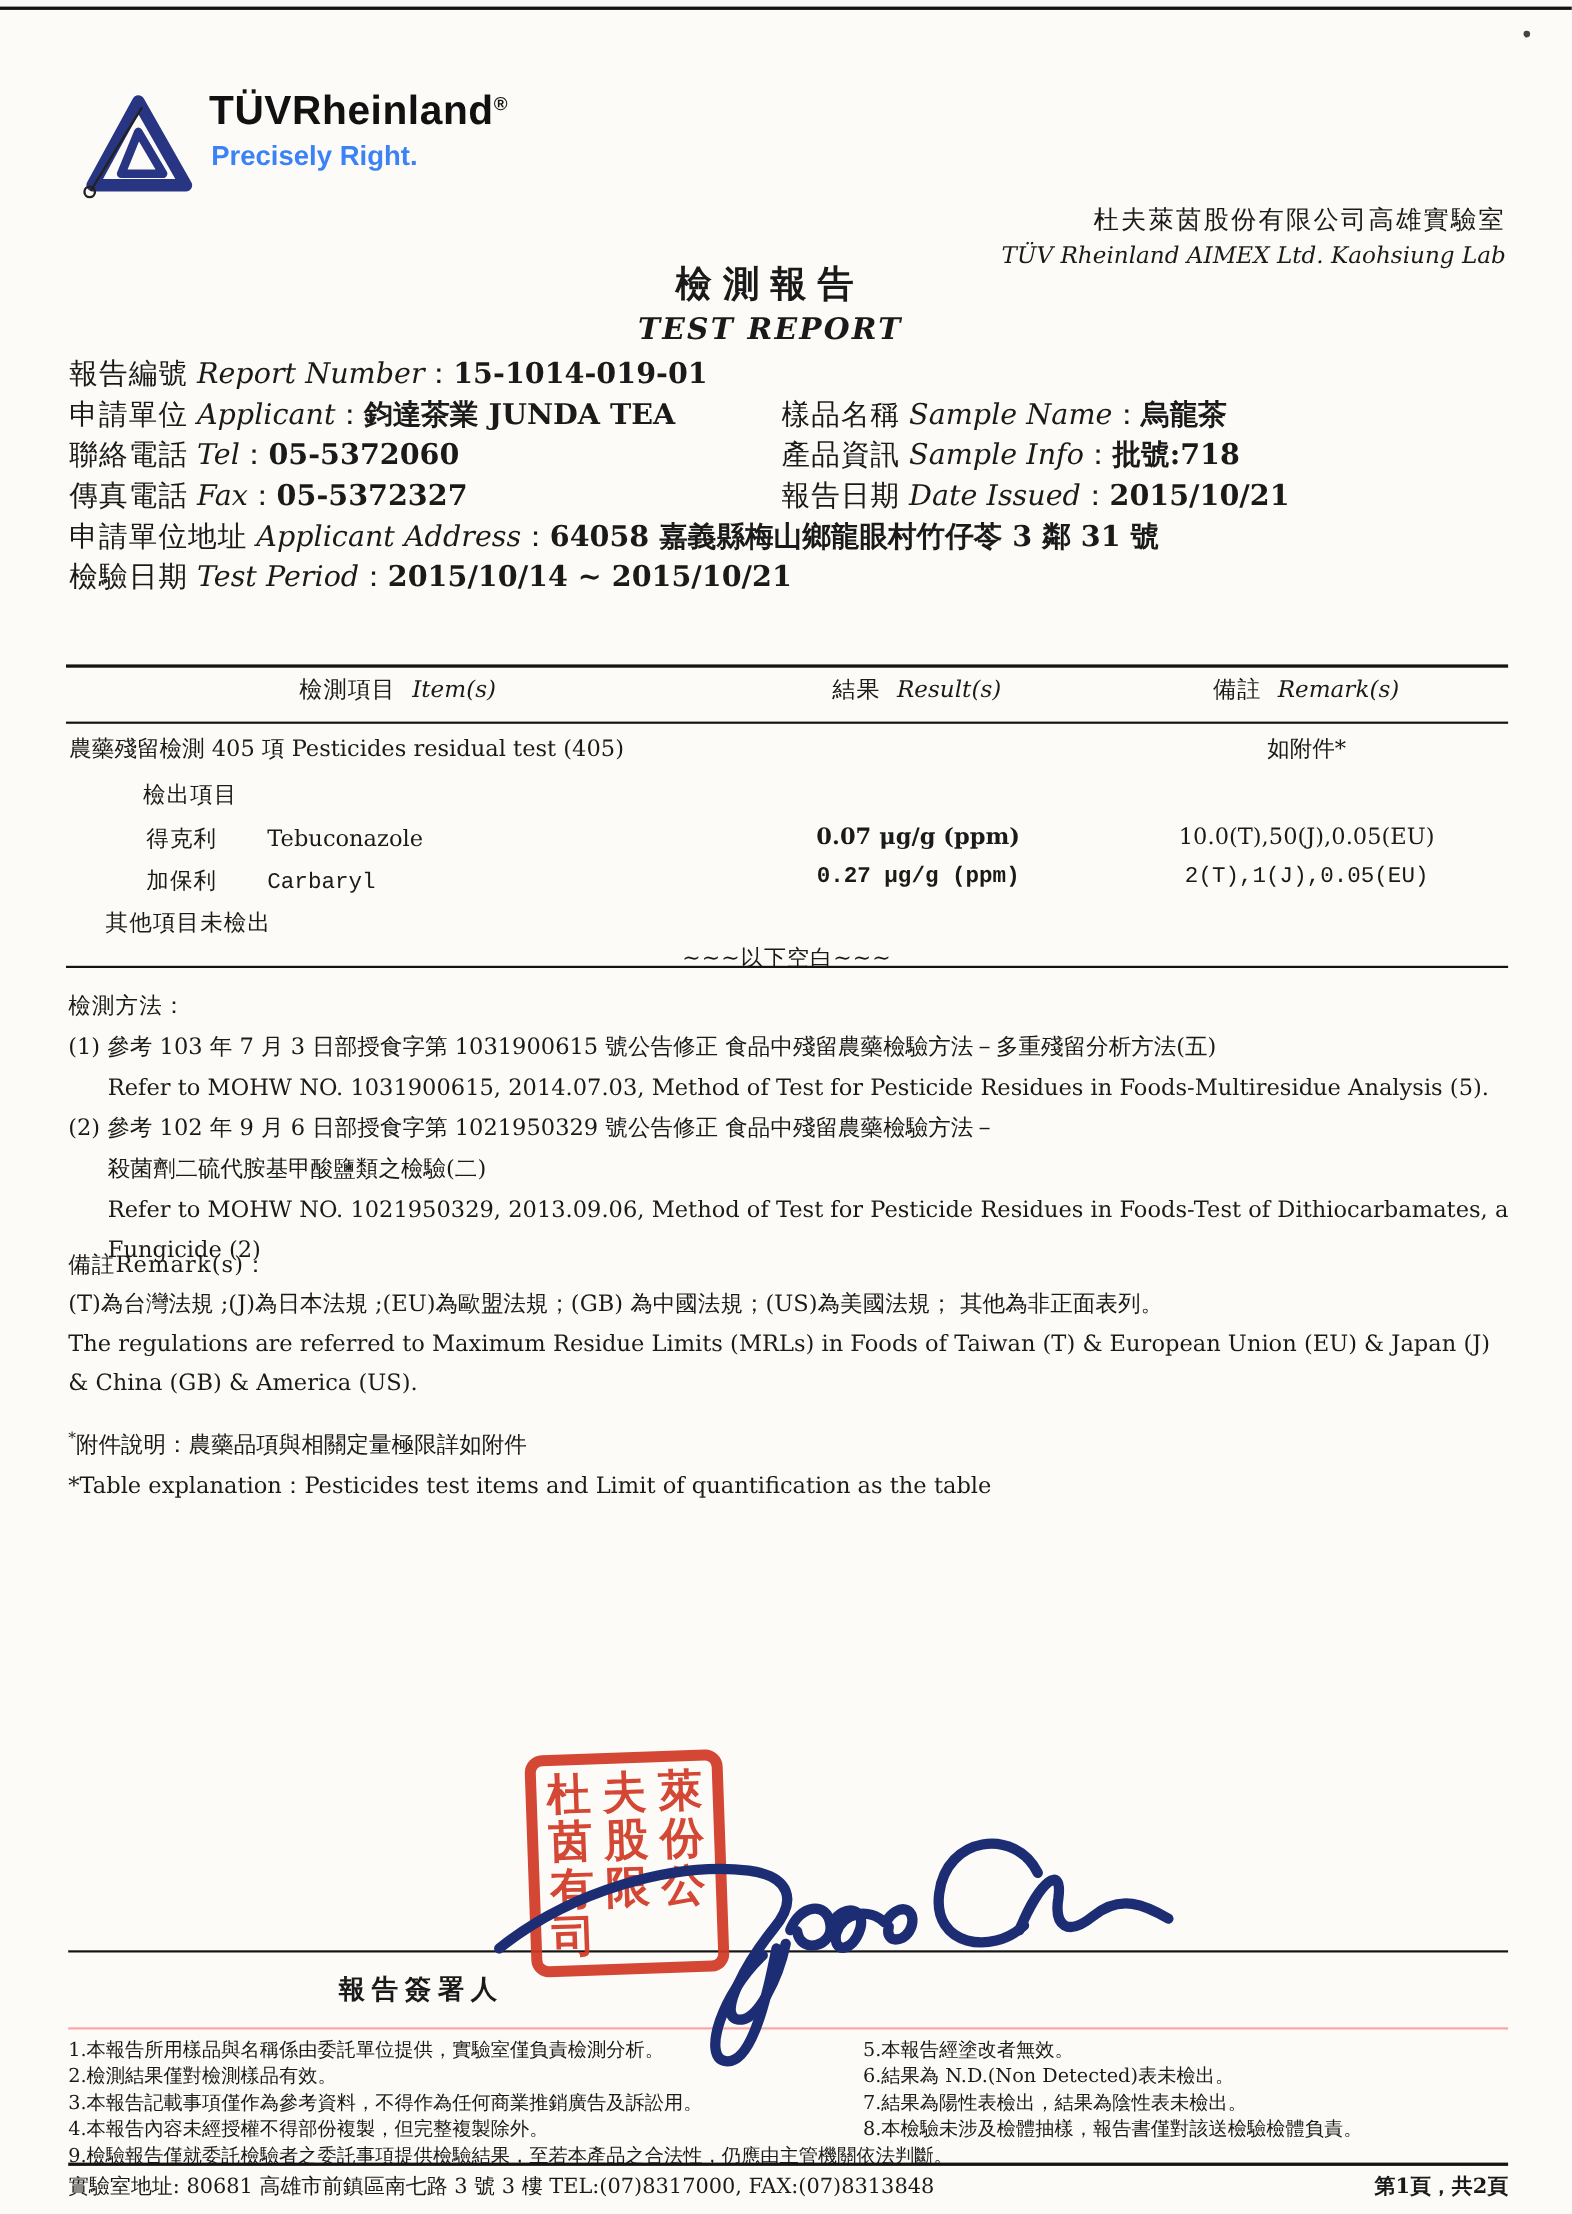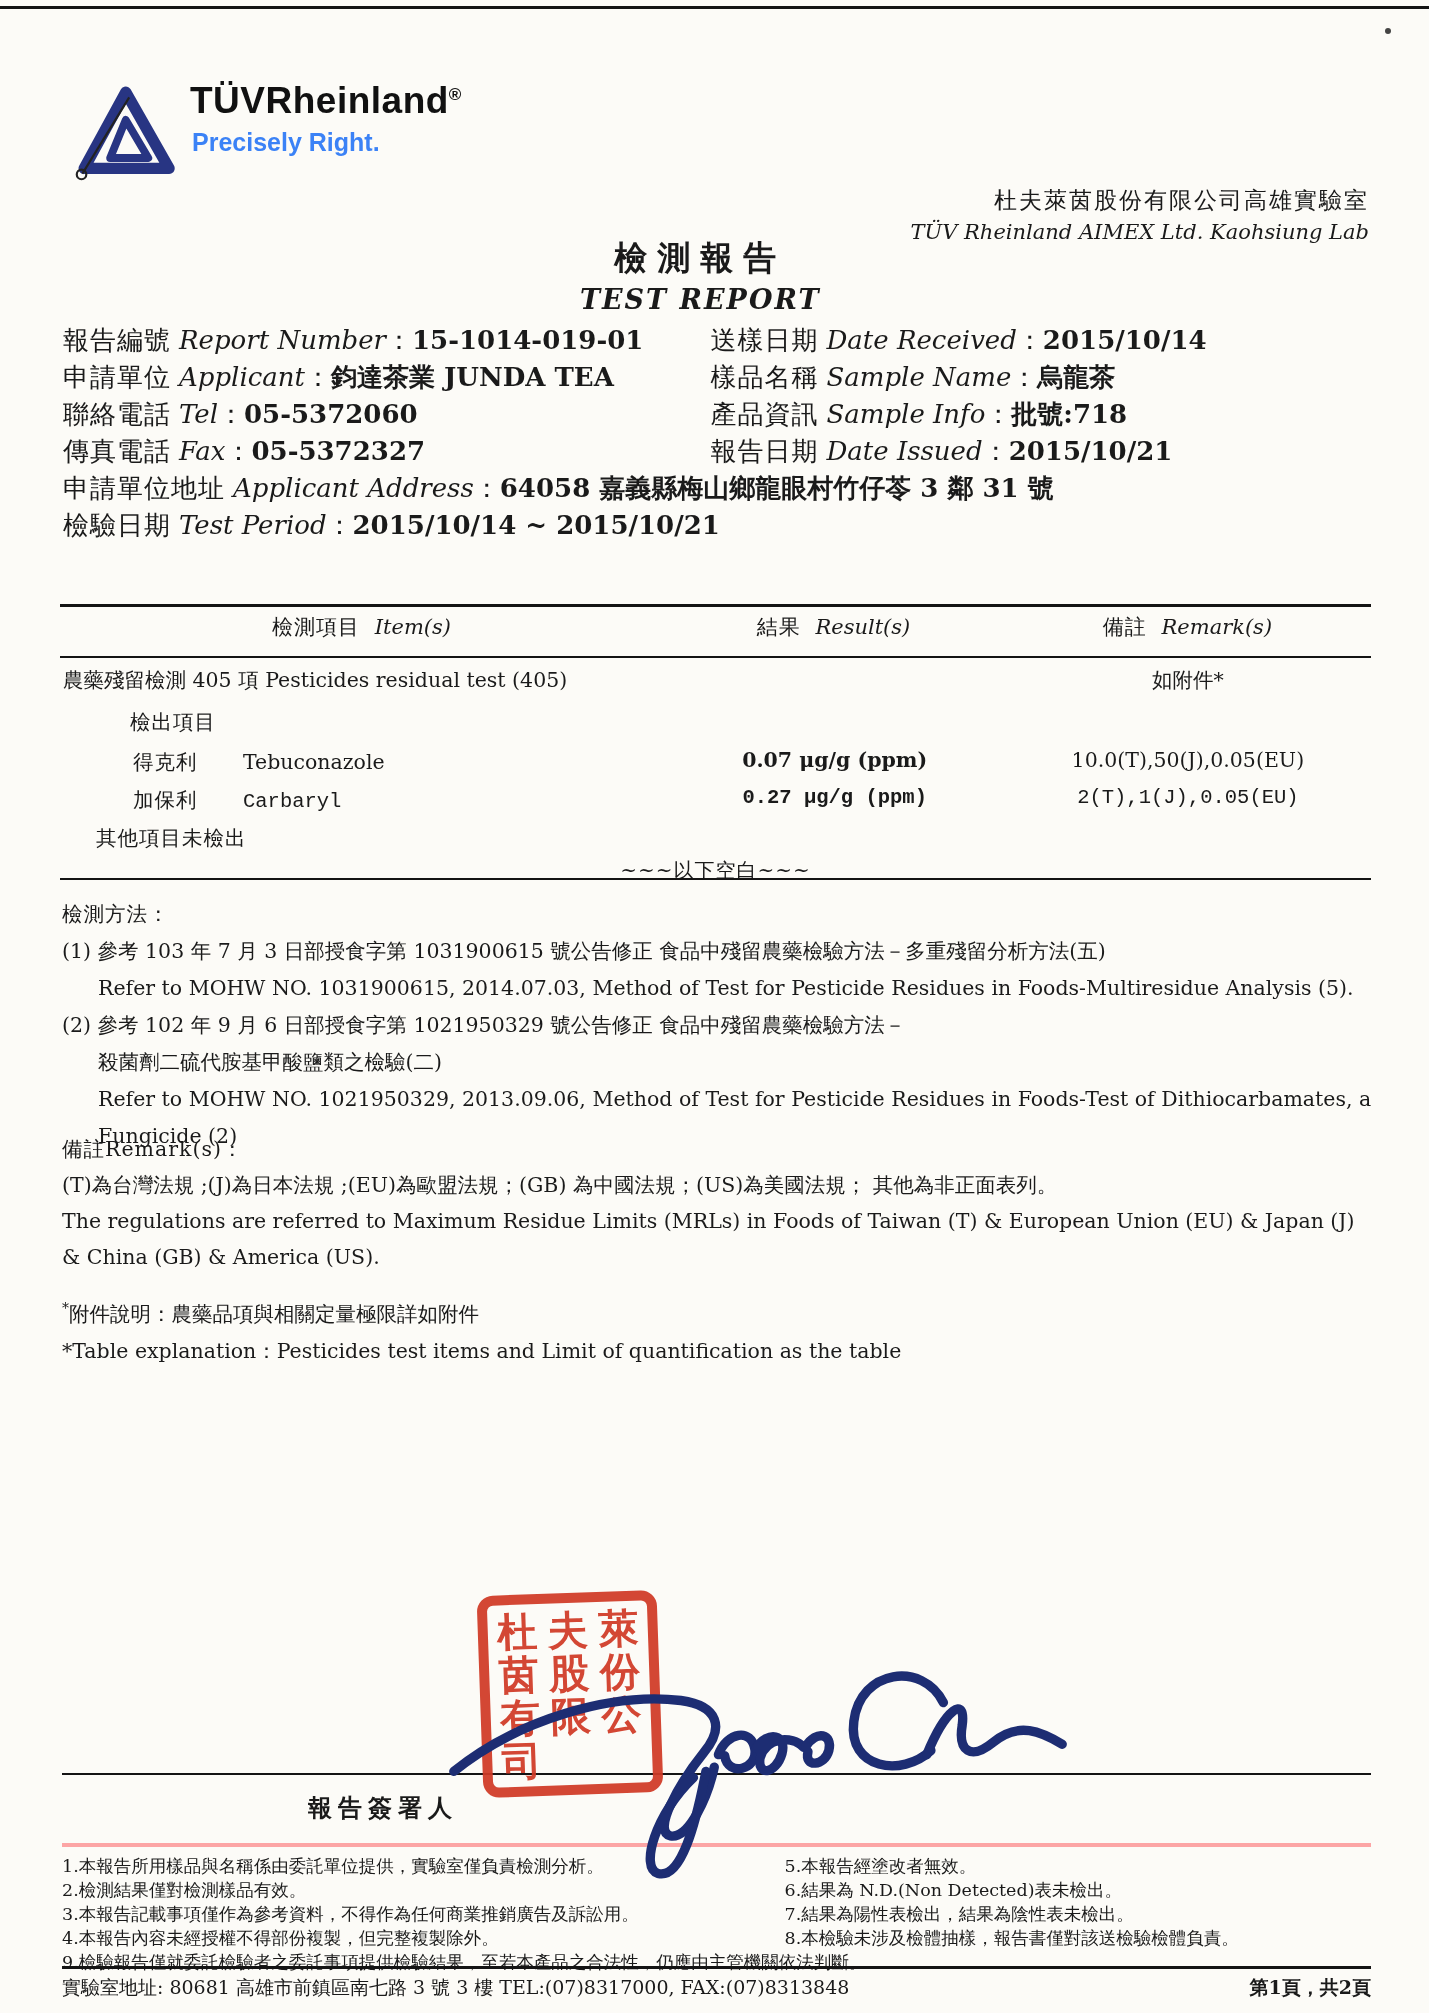--- a/index.html
+++ b/index.html
@@ -81,21 +81,21 @@
     padding:5px 4px;color:#d03a26;font-weight:bold;font-size:40px;line-height:1.0;
     text-align:center;opacity:.93;z-index:2;
   }
   .sig{top:1638px;left:438px;width:640px;height:250px;z-index:3;}
   .sig path{fill:none;stroke:#1d2d73;stroke-width:9;stroke-linecap:round;stroke-linejoin:round;}
   .sig-name-hidden{opacity:0;position:absolute;left:0;top:0;}
   .sign-line{top:1773px;left:62px;width:1309px;height:2px;background:#141414;z-index:1;}
   .sign-label{top:1792px;left:308px;font-size:24px;font-weight:bold;letter-spacing:6px;}
 
   
-  .notes{top:1843px;left:62px;width:1309px;border-top:4px solid #fca5a5;padding-top:7px;
+  .notes{top:1843px;left:62px;width:1309px;border-top:2px solid #fca5a5;padding-top:7px;
          font-size:17.5px;line-height:24px;z-index:0;}
   .notes-cols{display:flex;}
   .notes-l{width:54%;}
   .notes-r{width:46%;margin-left:34px;}
   .note-full{margin-top:0px;}
   .bottom-bar{top:1966px;left:62px;width:1309px;border-top:3px solid #141414;padding-top:6px;
               display:flex;justify-content:space-between;font-size:19px;}
   .page-num{font-weight:bold;}
 
   
@@ -128,21 +128,20 @@
   </div>
 
   <div class="abs title">
     <div class="title-zh">檢測報告</div>
     <div class="title-en">TEST REPORT</div>
   </div>
 
   <div class="abs info">
     <div class="irow">
       <div class="icell-l"><span class="zh">報告編號</span><span class="en">Report Number</span><span>：</span><span class="val">15-1014-019-01</span></div>
-      <div class="icell-r"><span class="zh">送樣日期</span><span class="en">Date Received</span><span>：</span><span class="val">2015/10/14</span></div>
     </div>
     <div class="irow">
       <div class="icell-l"><span class="zh">申請單位</span><span class="en">Applicant</span><span>：</span><span class="val">鈞達茶業 JUNDA TEA</span></div>
       <div class="icell-r"><span class="zh">樣品名稱</span><span class="en">Sample Name</span><span>：</span><span class="val">烏龍茶</span></div>
     </div>
     <div class="irow">
       <div class="icell-l"><span class="zh">聯絡電話</span><span class="en">Tel</span><span>：</span><span class="val">05-5372060</span></div>
       <div class="icell-r"><span class="zh">產品資訊</span><span class="en">Sample Info</span><span>：</span><span class="val">批號:718</span></div>
     </div>
     <div class="irow">

